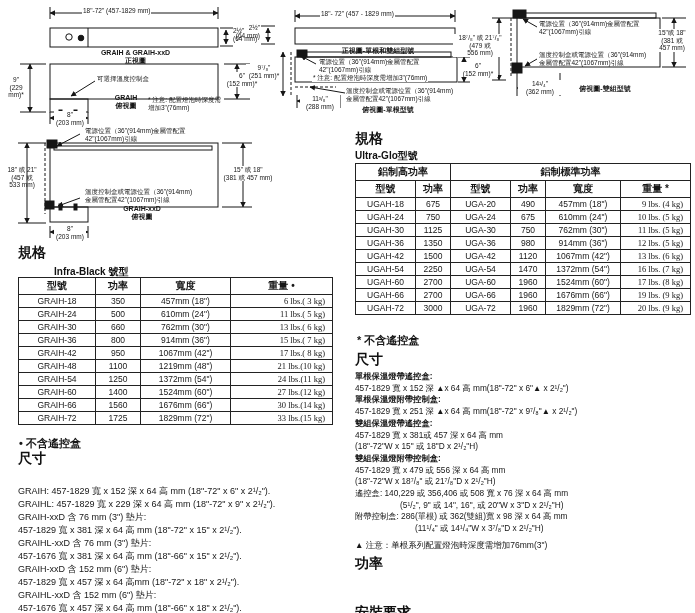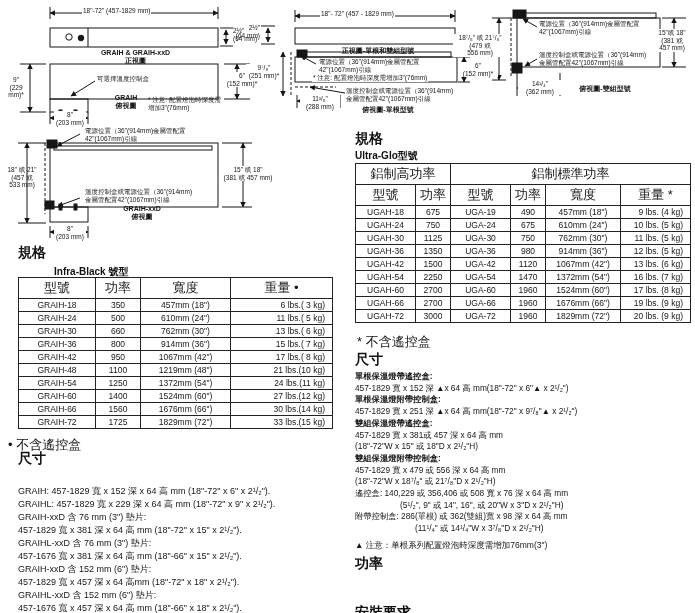--- a/index.html
+++ b/index.html
@@ -6,26 +6,26 @@
   #page{position:relative;width:695px;height:613px;background:#fff;overflow:hidden;
         font-family:"Liberation Sans",sans-serif;color:#161616;}
   svg.linework{position:absolute;left:0;top:0;}
   .lbl{position:absolute;font-size:6.5px;line-height:1.18;white-space:pre-line;color:#161616;}
   .bg{background:#fff;padding:0 1px;}
   .ctr{text-align:center;}
   .rt{text-align:right;}
   .cap{position:absolute;font-size:7px;font-weight:bold;white-space:pre-line;text-align:center;color:#161616;}
   .h1{position:absolute;font-size:14px;font-weight:bold;color:#111;}
   .h2{position:absolute;font-size:10px;font-weight:bold;color:#111;text-align:center;}
-  .foot{position:absolute;font-size:13px;color:#161616;}
+  .foot{position:absolute;font-size:11px;color:#161616;font-weight:bold;}
   table.spec{position:absolute;border-collapse:collapse;table-layout:fixed;background:#fff;}
   .spec th,.spec td{border:1px solid #222;font-size:8.5px;padding:1px 2px;text-align:center;
         overflow:hidden;white-space:nowrap;color:#161616;}
-  .spec th{font-weight:normal;font-size:13px;}
-  .spec td:last-child{text-align:right;padding-right:7px;}
+  .spec th{font-weight:bold;font-size:10px;}
+  .spec td:last-child{text-align:right;padding-right:7px;font-family:Liberation Serif, serif;}
   .dimlines{position:absolute;font-size:9px;line-height:13px;white-space:nowrap;color:#161616;}
   .dimlines2{position:absolute;font-size:8.3px;line-height:11.7px;white-space:nowrap;color:#161616;}
   .ln.b{font-weight:bold;}
   .ptext{position:absolute;font-size:8.5px;color:#161616;}
 </style>
 </head>
 <body>
 
 <div id="page">
 
@@ -260,21 +260,21 @@
           <td>30 lbs.(14 kg)</td>
         </tr>
         <tr>
           <td>GRAIH-72</td>
           <td>1725</td>
           <td>1829mm (72")</td>
           <td>33 lbs.(15 kg)</td>
         </tr>
       </tbody>
   </table>
-  <div class="foot" style="left:8px;top:436px;">• 不含遙控盒</div>
+  <div class="foot" style="left:19px;top:436px;">• 不含遙控盒</div>
 
   <div class="h1" style="left:18px;top:450px;">尺寸</div>
   <div class="dimlines" style="left:18px;top:457px;width:335px;margin-top:28px;">
       <div class="ln">GRAIH: 457-1829 寬 x 152 深 x 64 高 mm (18"-72" x 6" x 2¹/₂").</div>
       <div class="ln">GRAIHL: 457-1829 寬 x 229 深 x 64 高 mm (18"-72" x 9" x 2¹/₂").</div>
       <div class="ln">GRAIH-xxD 含 76 mm (3") 墊片:</div>
       <div class="ln">457-1829 寬 x 381 深 x 64 高 mm (18"-72" x 15" x 2¹/₂").</div>
       <div class="ln">GRAIHL-xxD 含 76 mm (3") 墊片:</div>
       <div class="ln">457-1676 寬 x 381 深 x 64 高 mm (18"-66" x 15" x 2¹/₂").</div>
       <div class="ln">GRAIH-xxD 含 152 mm (6") 墊片:</div>
@@ -306,21 +306,21 @@
         <th>型號</th>
         <th>功率</th>
         <th>寬度</th>
         <th>重量 *</th>
       </tr>
     </thead>
     <tbody>
         <tr>
           <td>UGAH-18</td>
           <td>675</td>
-          <td>UGA-19</td>
+          <td>UGA-20</td>
           <td>490</td>
           <td>457mm (18")</td>
           <td>9 lbs. (4 kg)</td>
         </tr>
         <tr>
           <td>UGAH-24</td>
           <td>750</td>
           <td>UGA-24</td>
           <td>675</td>
           <td>610mm (24")</td>

